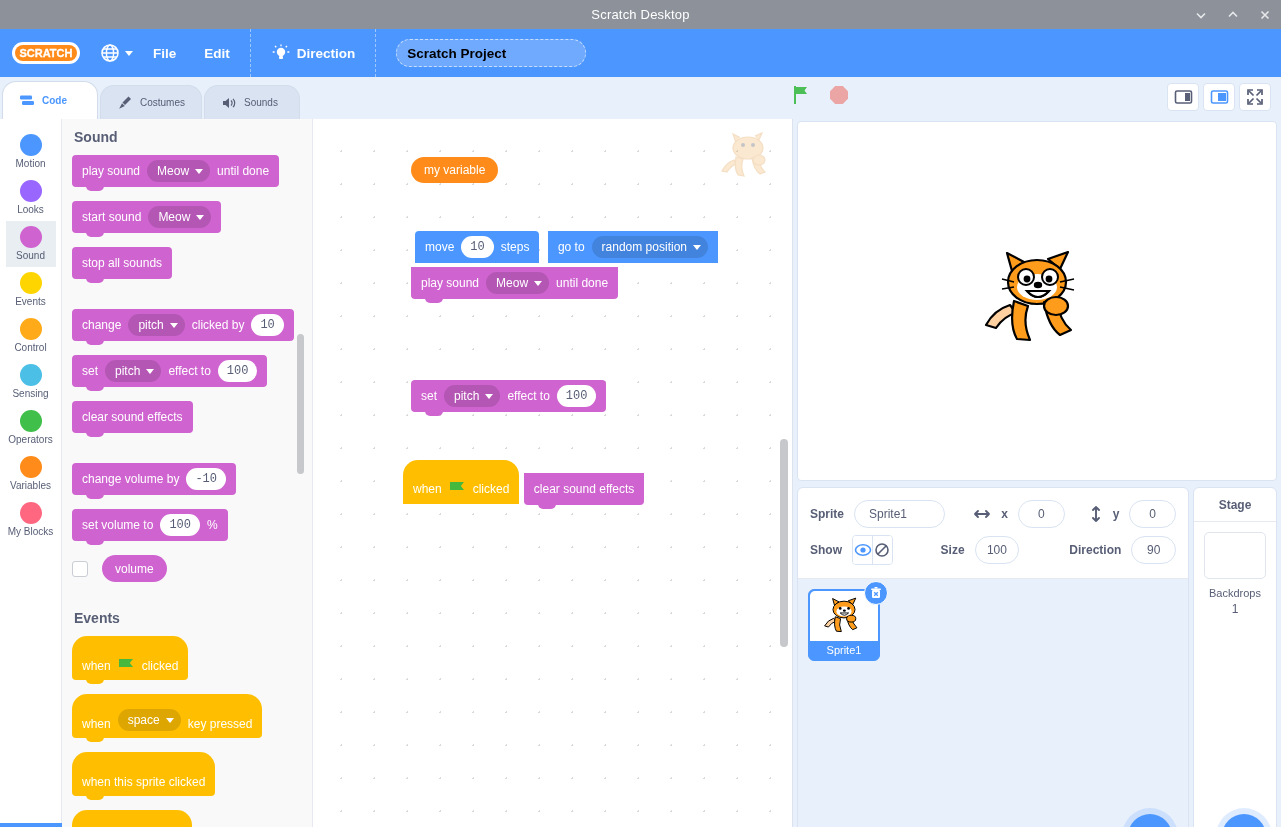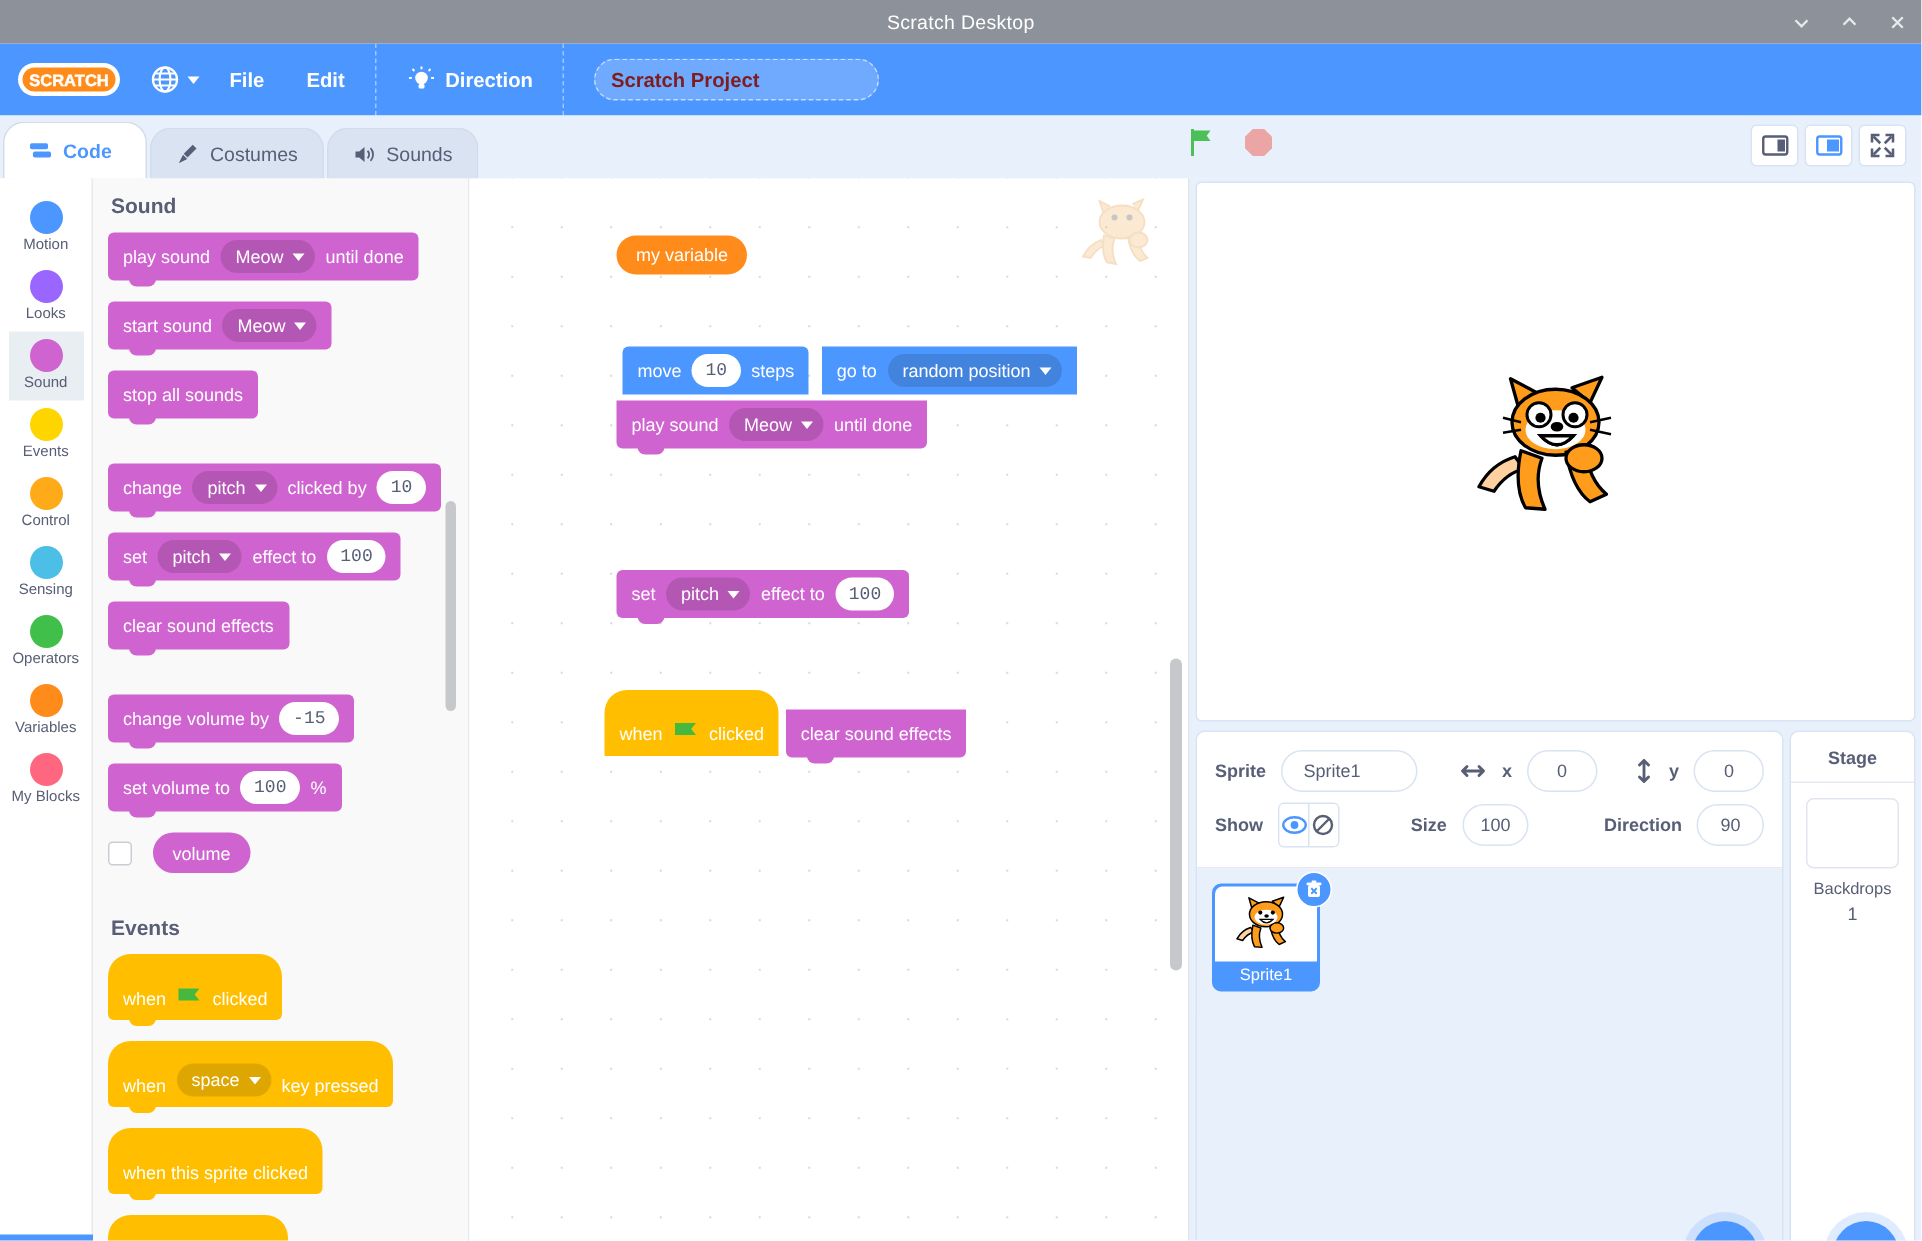--- a/index.html
+++ b/index.html
@@ -42,35 +42,35 @@
   .menu-item {
     padding: 0 14px; height: 48px; display: flex; align-items: center;
     cursor: pointer; font-weight: bold; font-size: 13.5px; white-space: nowrap;
   }
   .menu-item.globe { padding: 0 6px 0 4px; gap: 5px; }
   .caret { width: 0; height: 0; border-left: 4px solid transparent;
            border-right: 4px solid transparent; border-top: 5px solid #fff; }
   #project-name {
     margin-left: 14px; width: 190px; height: 28px; border-radius: 14px;
     background: #70aaff; border: 1px dashed rgba(255,255,255,.6);
-    color: #7f1d1d; font-size: 13.5px; font-weight: bold;
+    color: #000000; font-size: 13.5px; font-weight: bold;
     padding: 0 10px; outline: none;
   }
   #project-name::placeholder { color: #fff; }
   .tut-icon { margin-right: 6px; display:flex; }
 
   
   #tabstrip {
     height: 42px; background: #e8f0fc; display: flex; align-items: flex-end;
     position: relative; padding-left: 2px;
   }
   .tab {
     height: 34px; min-width: 96px; padding: 0 16px;
     border-radius: 14px 14px 0 0; display: flex; align-items: center;
-    gap: 7px; font-size: 13px; color: #575e75; cursor: pointer;
+    gap: 7px; font-size: 10px; color: #575e75; cursor: pointer;
     background: #d9e3f2; margin-right: 2px;
     border: 1px solid #d2dcea; border-bottom: none;
   }
   .tab.active { background: #fff; color: #4c97ff; font-weight: 600; height: 38px; }
   .tab .ticon { display: flex; align-items: center; }
 
   #stage-controls {
     position: absolute; left: 790px; top: 6px; display: flex; align-items: center; gap: 14px;
   }
   .flag-btn, .stop-btn { cursor: pointer; display: flex; }
@@ -465,21 +465,21 @@
         <span>effect to</span>
         <span class="numfld">100</span>
       </div><br>
 
       <div class="blk sound stack">
         <span>clear sound effects</span>
       </div><br>
 
       <div class="blk sound stack" style="margin-top:16px">
         <span>change volume by</span>
-        <span class="numfld">-15</span>
+        <span class="numfld">-10</span>
       </div><br>
 
       <div class="blk sound stack">
         <span>set volume to</span>
         <span class="numfld">100</span>
         <span>%</span>
       </div>
 
       <div class="rep-row">
         <span class="chk"></span>

